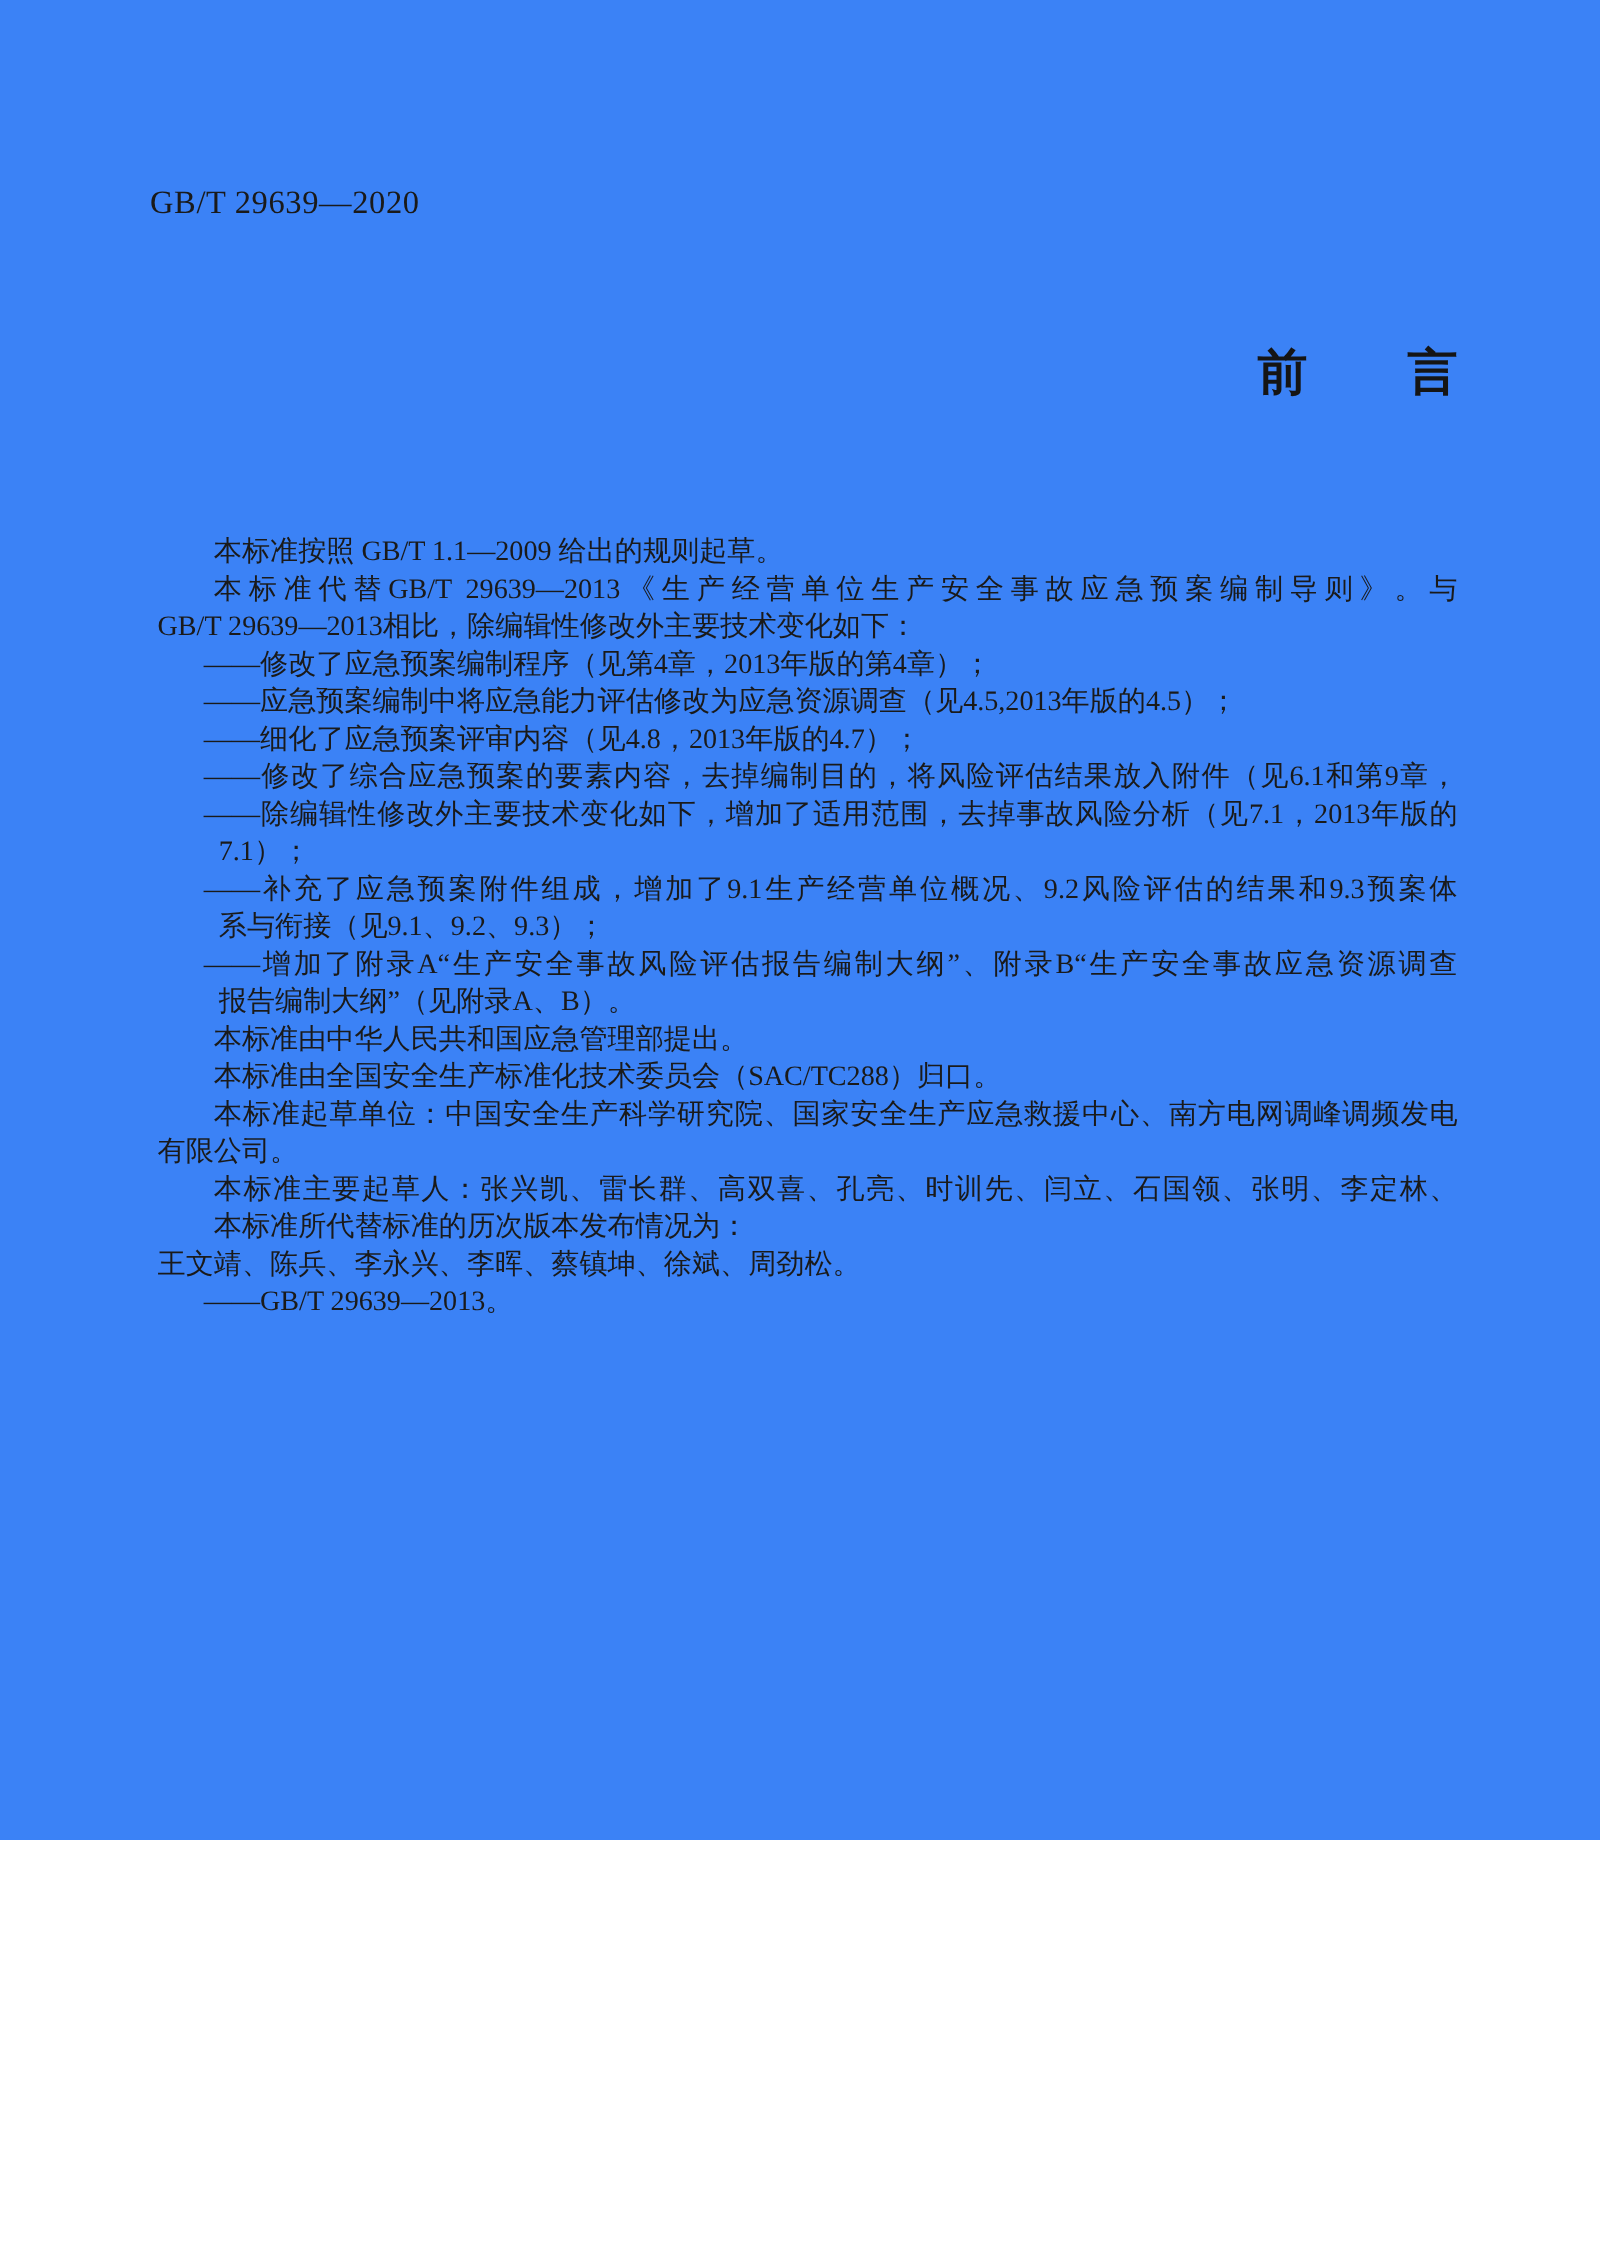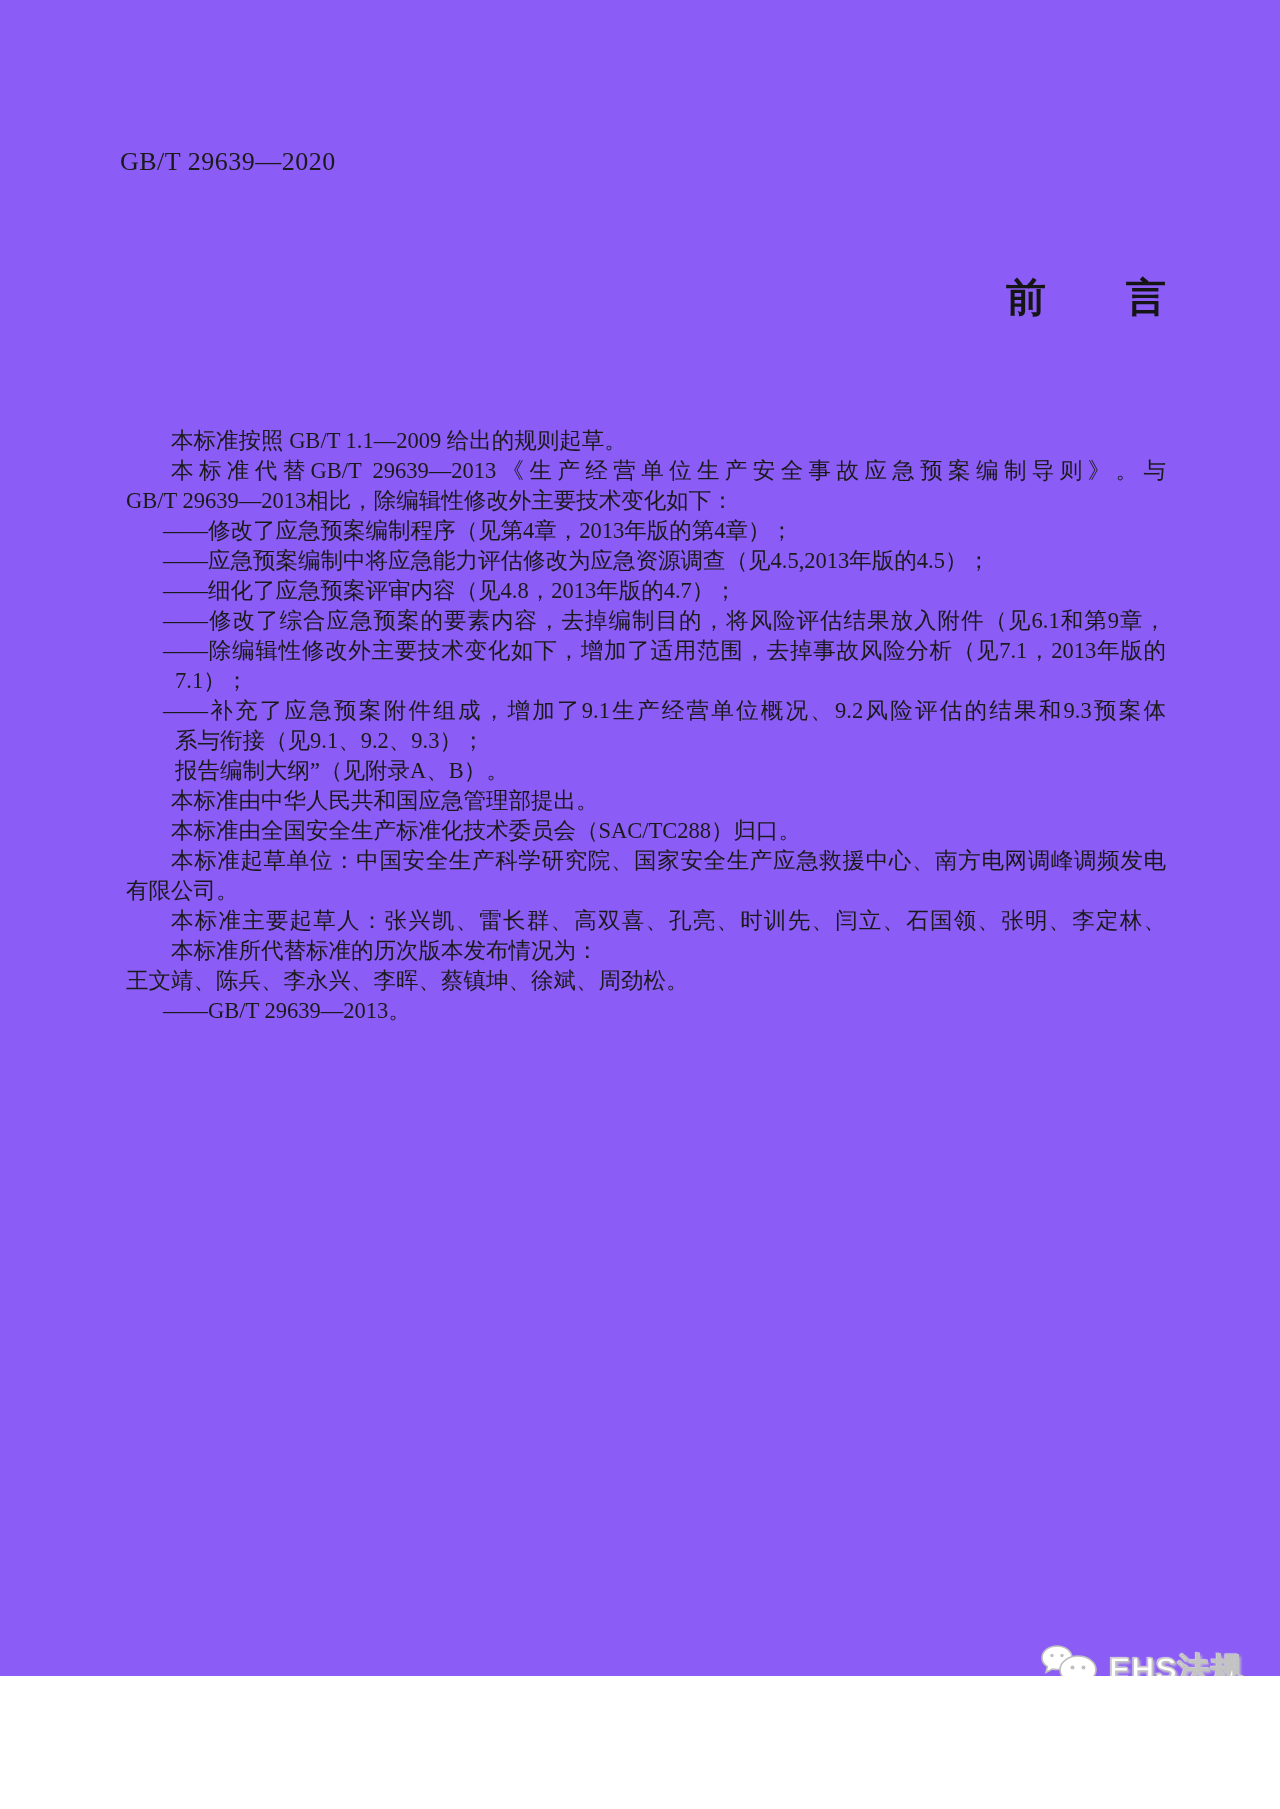--- a/index.html
+++ b/index.html
@@ -1,20 +1,20 @@
 <!DOCTYPE html>
 <html><head>
 <meta charset="utf-8">
 <style>
   * { margin:0; padding:0; box-sizing:border-box; }
   html,body { background:#ffffff; }
   .page {
     position:relative;
-    width:1280px; height:1676px;
-    background:#8b5cf6;
+    width:1280px; height:1472px;
+    background:#3b82f6;
     color:#1a1a1a;
     font-family:"Liberation Serif","DejaVu Serif",serif;
     overflow:hidden;
     text-decoration:underline;
   }
   .std-no {
     position:absolute; left:120px; top:147px;
     font-size:26px; letter-spacing:0.5px;
   }
   .doc-title {
@@ -67,20 +67,21 @@
     <div class="ln p1 fill">本标准代替GB/T 29639—2013《生产经营单位生产安全事故应急预案编制导则》。与</div>
     <div class="ln">GB/T 29639—2013相比，除编辑性修改外主要技术变化如下：</div>
     <div class="ln if">——修改了应急预案编制程序（见第4章，2013年版的第4章）；</div>
     <div class="ln if">——应急预案编制中将应急能力评估修改为应急资源调查（见4.5,2013年版的4.5）；</div>
     <div class="ln if">——细化了应急预案评审内容（见4.8，2013年版的4.7）；</div>
     <div class="ln if fill">——修改了综合应急预案的要素内容，去掉编制目的，将风险评估结果放入附件（见6.1和第9章，</div>
     <div class="ln if fill">——除编辑性修改外主要技术变化如下，增加了适用范围，去掉事故风险分析（见7.1，2013年版的</div>
     <div class="ln ic">7.1）；</div>
     <div class="ln if fill">——补充了应急预案附件组成，增加了9.1生产经营单位概况、9.2风险评估的结果和9.3预案体</div>
     <div class="ln ic">系与衔接（见9.1、9.2、9.3）；</div>
+    <div class="ln if fill">——增加了附录A“生产安全事故风险评估报告编制大纲”、附录B“生产安全事故应急资源调查</div>
     <div class="ln ic">报告编制大纲”（见附录A、B）。</div>
     <div class="ln p1">本标准由中华人民共和国应急管理部提出。</div>
     <div class="ln p1">本标准由全国安全生产标准化技术委员会（SAC/TC288）归口。</div>
     <div class="ln p1 fill">本标准起草单位：中国安全生产科学研究院、国家安全生产应急救援中心、南方电网调峰调频发电</div>
     <div class="ln">有限公司。</div>
     <div class="ln p1 fill">本标准主要起草人：张兴凯、雷长群、高双喜、孔亮、时训先、闫立、石国领、张明、李定林、</div>
     <div class="ln p1">本标准所代替标准的历次版本发布情况为：</div>
     <div class="ln">王文靖、陈兵、李永兴、李晖、蔡镇坤、徐斌、周劲松。</div>
     <div class="ln if">——GB/T 29639—2013。</div>
   </div>

